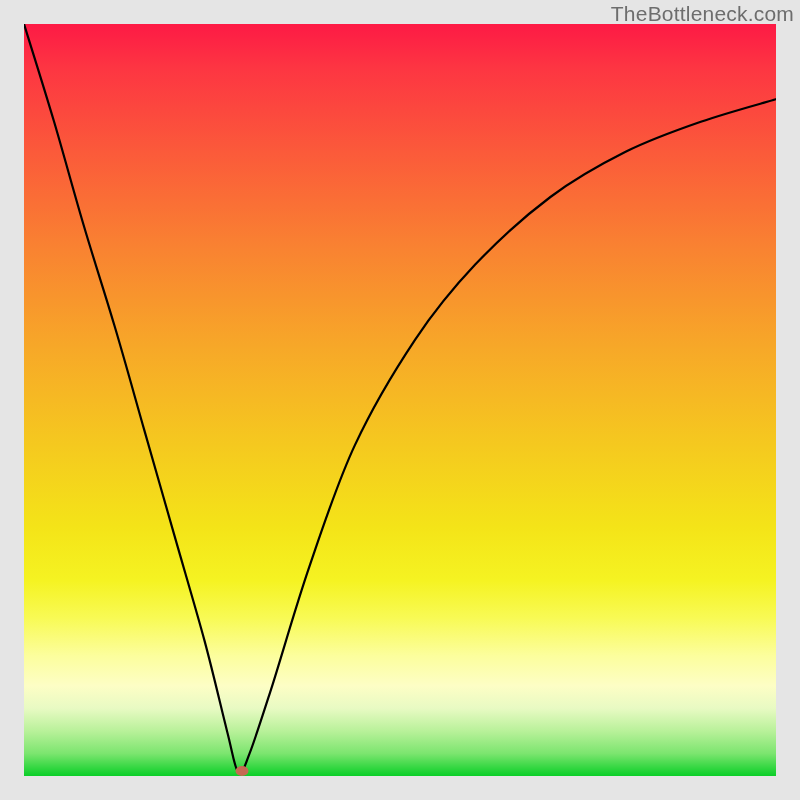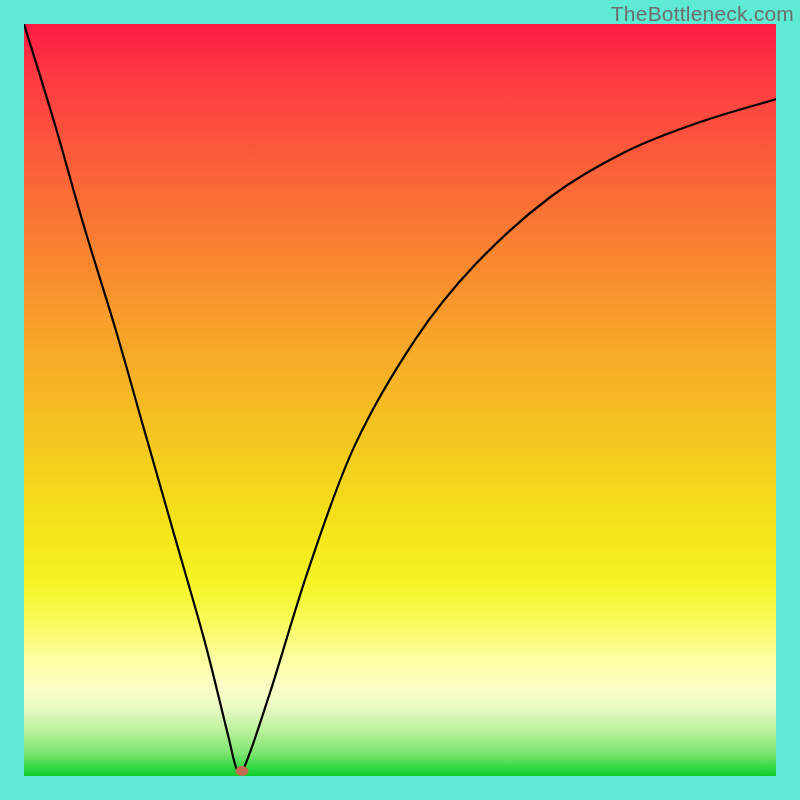--- a/index.html
+++ b/index.html
@@ -8,21 +8,21 @@
     width: 800px;
     height: 800px;
     overflow: hidden;
     background: #000;
     font-family: Arial, Helvetica, sans-serif;
   }
   .frame {
     position: relative;
     width: 800px;
     height: 800px;
-    background: #5eead4;
+    background: #e5e5e5;
   }
   .plot {
     position: absolute;
     left: 24px;
     top: 24px;
     width: 752px;
     height: 752px;
     
     background: linear-gradient(
       to bottom,

